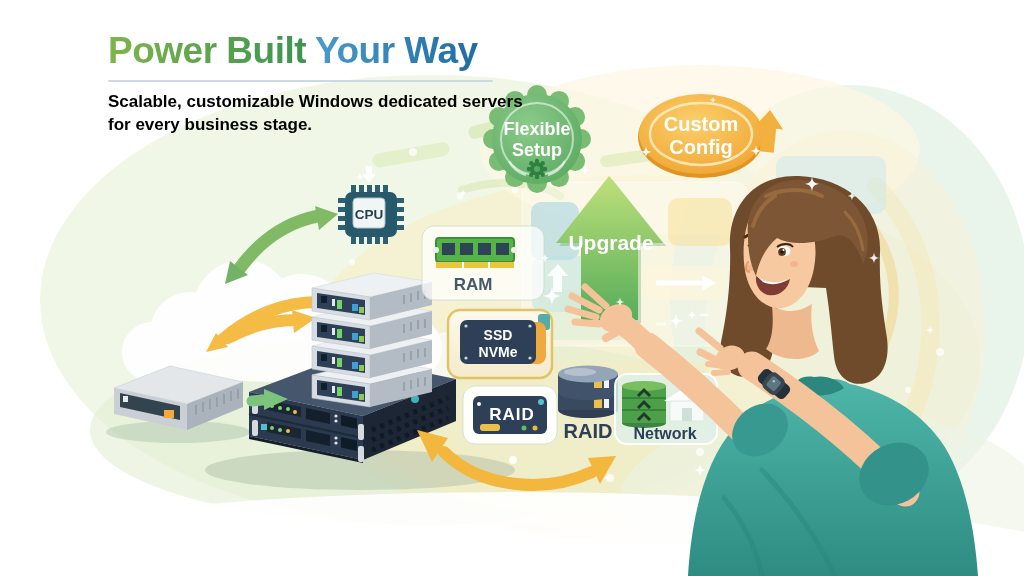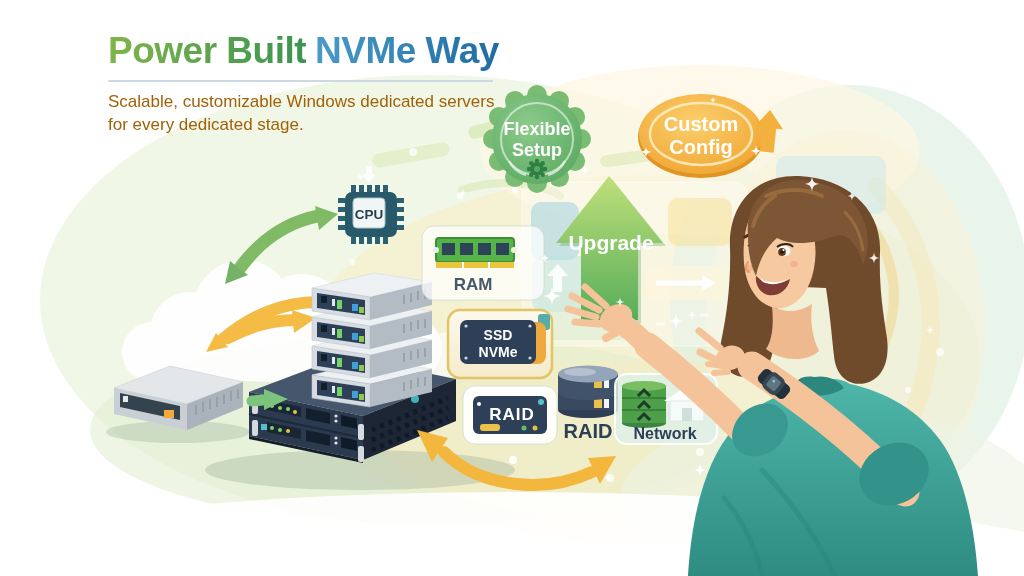--- a/index.html
+++ b/index.html
@@ -6,21 +6,21 @@
   .stage{position:relative;width:1024px;height:576px;overflow:hidden;background:#ffffff;
          font-family:"Liberation Sans",sans-serif;}
   .stage svg{position:absolute;left:0;top:0;}
   .header{position:absolute;left:108px;top:30px;width:480px;}
   .header h1{margin:0;font-size:37px;font-weight:800;letter-spacing:-.5px;line-height:1.15;}
   .t1{background:linear-gradient(90deg,#7fb549,#3c9351);-webkit-background-clip:text;
       background-clip:text;color:transparent;margin-right:9px;text-align:right;}
   .t2{background:linear-gradient(90deg,#4a9bc8,#1e6ca3);-webkit-background-clip:text;
       background-clip:text;color:transparent;}
   .divider{width:385px;height:2px;background:#ccd9e2;margin:7px 0 8px 0;border-radius:2px;}
-  .sub{font-size:17px;font-weight:400;color:#a16207;line-height:1.38;}
+  .sub{font-size:17px;font-weight:700;color:#000000;line-height:1.38;}
   text{font-family:"Liberation Sans",sans-serif;}
   .lbl-dark{fill:#2e4057;font-weight:bold;}
   .lbl-white{fill:#ffffff;font-weight:bold;}
 </style>
 </head>
 <body>
 
 <div class="stage">
 
 <svg width="1024" height="576" viewBox="0 0 1024 576">
@@ -480,18 +480,18 @@
     <use href="#star" transform="translate(812,184) scale(0.8)" opacity="0.95"></use>
     <use href="#star" transform="translate(852,196) scale(0.5)" opacity="0.9"></use>
     <use href="#star" transform="translate(874,258) scale(0.6)" opacity="0.9"></use>
     <use href="#star" transform="translate(700,470) scale(0.7)" opacity="0.9"></use>
     <use href="#star" transform="translate(608,478) scale(0.5)" opacity="0.85"></use>
     <use href="#star" transform="translate(930,330) scale(0.5)" opacity="0.85"></use>
   </g>
 </svg>
 
   <div class="header">
-    <h1><span class="t1">Power Built</span><span class="t2">NVMe Way</span></h1>
+    <h1><span class="t1">Power Built</span><span class="t2">Your Way</span></h1>
     <div class="divider"></div>
     <div class="sub">Scalable, customizable Windows dedicated servers</div>
-    <div class="sub">for every dedicated stage.</div>
+    <div class="sub">for every business stage.</div>
   </div>
 </div>
 
 </body></html>

